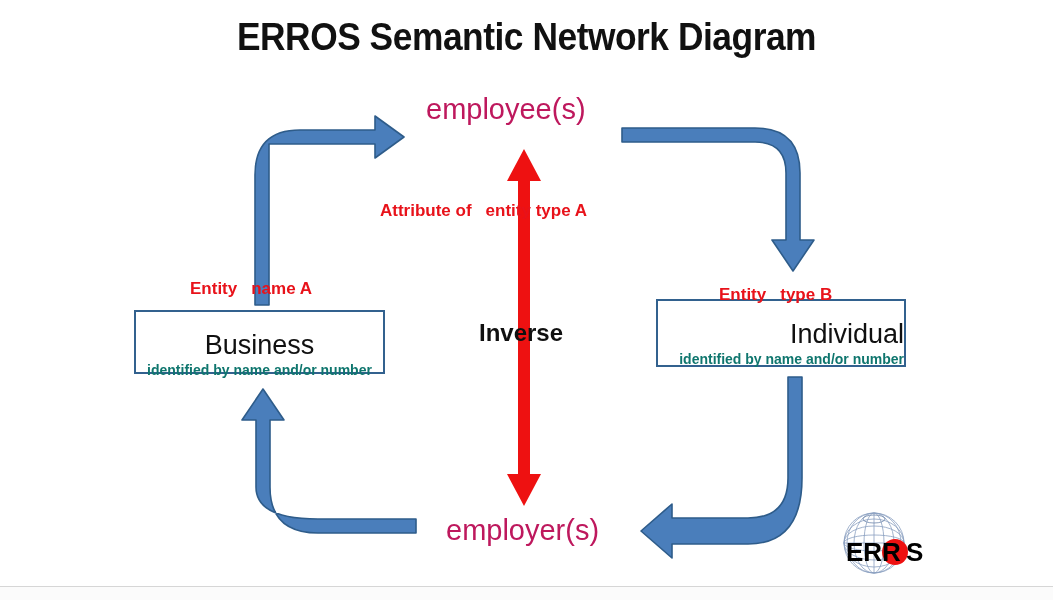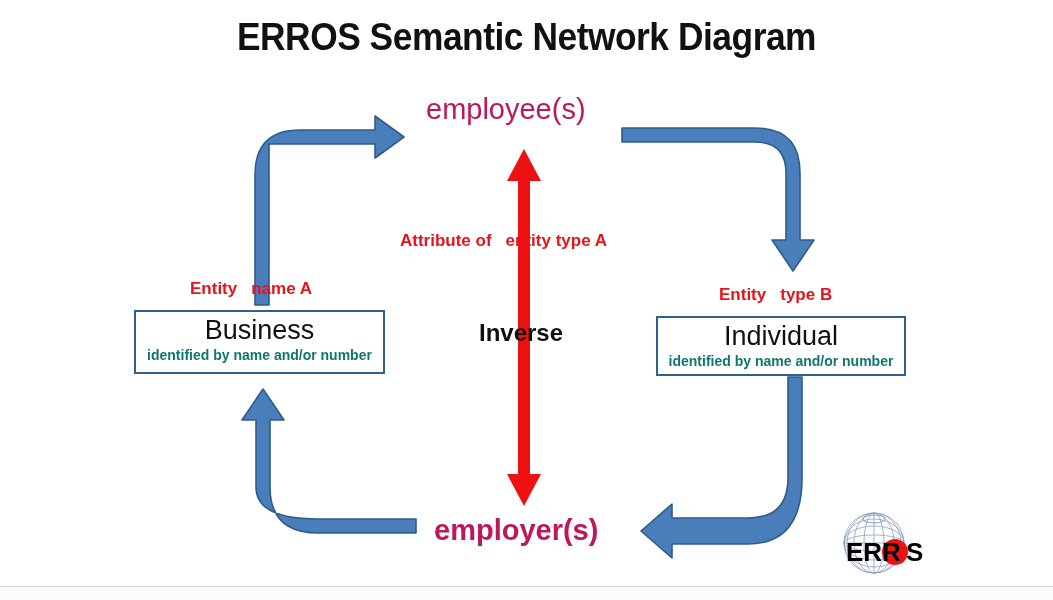--- a/index.html
+++ b/index.html
@@ -41,60 +41,60 @@
     height: 600px;
   }
 
   
   .entity-box {
     position: absolute;
     box-sizing: border-box;
     border: 2px solid #32618e;
     background: #ffffff;
     text-align: center;
-    padding-top: 2px;
+    padding-top: 17px;
   }
   .entity-title {
     font-size: 27px;
     font-weight: normal;
     color: #101010;
     line-height: 32px;
     letter-spacing: 0px;
   }
   .entity-sub {
     font-size: 14px;
     font-weight: bold;
     color: #0f766e;
     line-height: 18px;
   }
   #box-business { left: 134px; top: 310px; width: 251px; height: 64px; }
-  #box-individual { left: 656px; top: 316px; width: 250px; height: 60px; }
+  #box-individual { left: 656px; top: 299px; width: 250px; height: 68px; text-align: right; }
 
   
   .relation-node {
     position: absolute;
     font-size: 29px;
     color: #be185d;
     white-space: nowrap;
   }
   #node-employees { left: 426px; top: 93px; }
-  #node-employers { left: 434px; top: 514px; font-weight: bold; }
+  #node-employers { left: 446px; top: 514px; }
 
   
   .red-label {
     position: absolute;
     font-size: 17px;
     font-weight: bold;
     color: #e8121a;
     white-space: nowrap;
     letter-spacing: 0px;
   }
   #lbl-entity-a { left: 190px; top: 279px; }
   #lbl-entity-b { left: 719px; top: 285px; }
-  #lbl-attr-a { left: 400px; top: 201px; margin-top: 30px; }
+  #lbl-attr-a { left: 380px; top: 201px; }
   #lbl-attr-b { left: 402px; top: 464px; }
 
   .red-label .gap { display: inline-block; width: 14px; }
 
   
   #lbl-inverse {
     position: absolute;
     left: 479px;
     top: 319px;
     font-size: 24px;

